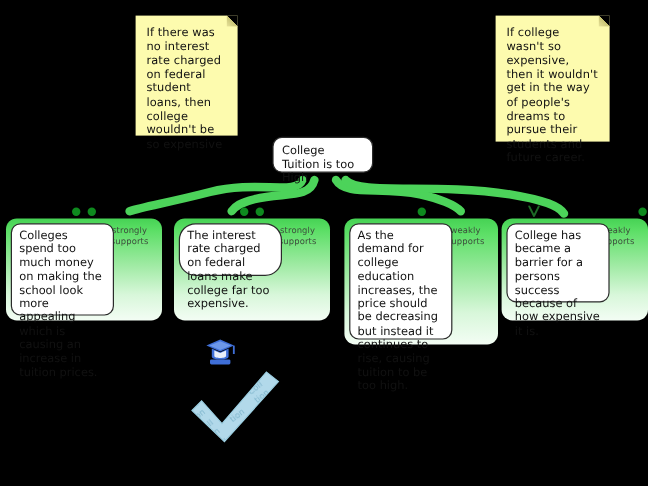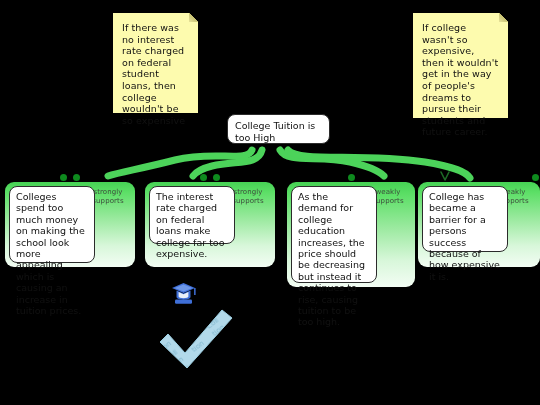--- a/index.html
+++ b/index.html
@@ -110,42 +110,42 @@
   <div class="sticky" style="left:113px;top:13px;width:85px;height:100px;">
     <span class="fold"></span>
     <span>If there was no interest rate charged on federal student loans, then college wouldn't be so expensive</span>
   </div>
 
   <div class="sticky" style="left:413px;top:13px;width:95px;height:105px;">
     <span class="fold"></span>
     <span>If college wasn't so expensive, then it wouldn't get in the way of people's dreams to pursue their students and future career.</span>
   </div>
 
-  <div class="claim" style="left:227px;top:114px;width:103px;height:30px;">
+  <div class="claim" style="left:227px;top:114px;width:84px;height:30px;">
     <span>College Tuition is too High</span>
   </div>
 
   <div class="reason" style="left:5px;top:182px;width:130px;height:85px;">
     <div class="dots">
       <span class="dot"></span>
       <span class="dot"></span>
     </div>
     <div class="qual">strongly supports</div>
     <div class="card" style="width:86px;height:77px;">
       <span>Colleges spend too much money on making the school look more appealing which is causing an increase in tuition prices.</span>
     </div>
   </div>
 
   <div class="reason" style="left:145px;top:182px;width:130px;height:85px;">
     <div class="dots">
       <span class="dot"></span>
       <span class="dot"></span>
     </div>
     <div class="qual">strongly supports</div>
-    <div class="card" style="width:86px;height:58px;">
+    <div class="card" style="width:86px;height:44px;border-radius:14px;">
       <span>The interest rate charged on federal loans make college far too expensive.</span>
     </div>
   </div>
 
   <div class="reason" style="left:287px;top:182px;width:128px;height:105px;">
     <div class="dots">
       <span class="dot"></span>
     </div>
     <div class="qual">weakly supports</div>
     <div class="card" style="width:86px;height:97px;">

